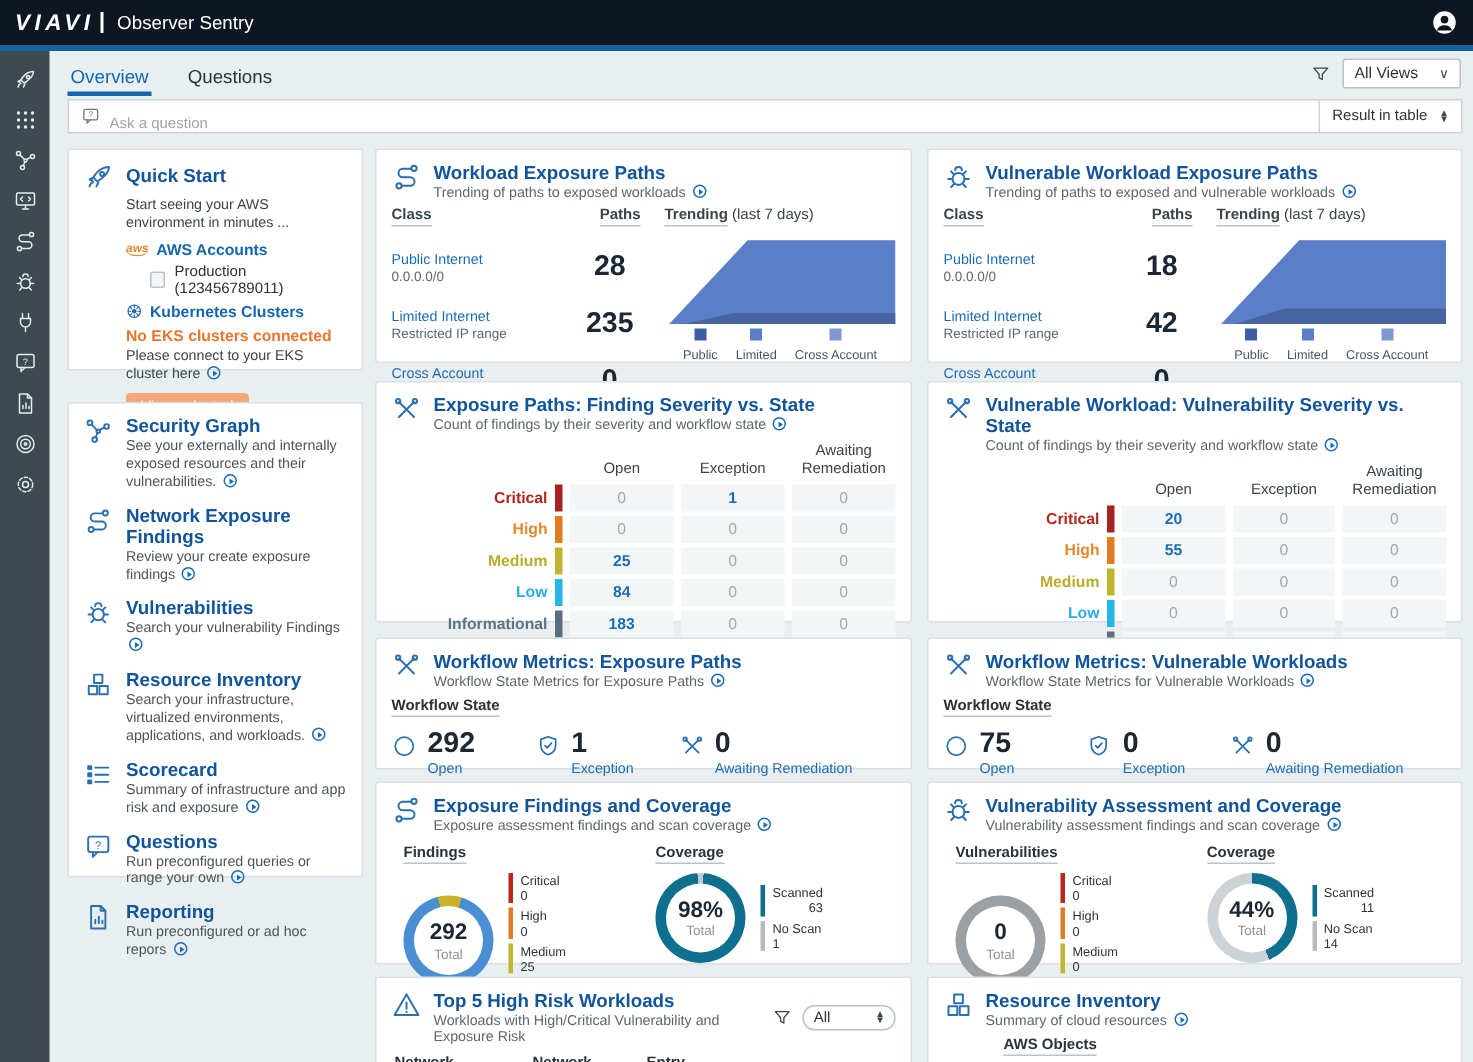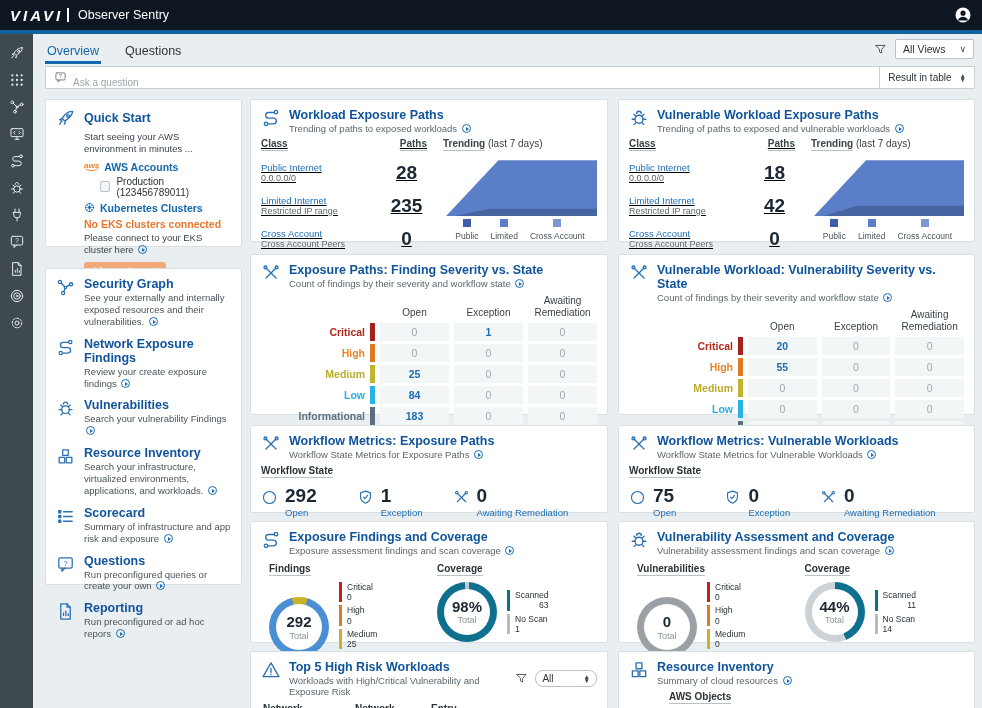--- a/index.html
+++ b/index.html
@@ -55,24 +55,24 @@
   .qs-btn { margin-left:28px; background:#f2a878; color:#fff; border:none; border-radius:3px; font-size:10px; padding:4px 10px; font-family:"Liberation Sans",sans-serif; cursor:pointer; }
 
   
   .nav-item { display:flex; gap:9px; margin-bottom:9px; }
   .nav-item .cicon { width:19px; height:19px; margin-top:1px; }
   .nav-title { color:#10549b; font-weight:bold; font-size:12.5px; cursor:pointer; }
   .nav-desc { font-size:9.5px; color:#4a545b; line-height:1.25; margin-top:1px; }
 
   
   .exp-body { display:flex; margin-top:4px; }
-  .exp-left { width:178px; flex:none;text-decoration:underline; }
+  .exp-left { width:178px; flex:none; }
   .exp-hdr { display:flex; font-size:10px; font-weight:bold; color:#39434a; }
   .exp-hdr .u { border-bottom:1px solid #b9c2c7; padding-bottom:1px; }
-  .exp-row { display:flex; margin-top:11px; }
+  .exp-row { display:flex; align-items:center; margin-top:16px; }
   .exp-lbl { width:118px; }
   .exp-lbl .l1 { color:#1b6cb5; font-size:9.5px; cursor:pointer; }
   .exp-lbl .l2 { color:#5c676d; font-size:9px; }
   .exp-val { width:55px; text-align:center; font-size:19px; font-weight:bold; color:#1b2733; }
   .exp-right { flex:1; padding-left:4px; display:flex; flex-direction:column; }
   .trend-hdr { font-size:10px; color:#39434a; }
   .trend-hdr b { border-bottom:1px solid #b9c2c7; padding-bottom:1px; }
   .areachart { width:100%; height:62px; margin-top:5px; }
   .chart-legend { display:flex; justify-content:center; gap:12px; margin-top:3px; }
   .cl-item { display:flex; align-items:center; gap:4px; font-size:8.5px; color:#4a545b;flex-direction:column; }
@@ -328,21 +328,21 @@
         </div>
     </div>
     <div class="nav-item">
       <svg class="cicon ic" viewBox="0 0 24 24">
           <rect x="3.5" y="3.5" width="17" height="13" rx="2"></rect>
           <path d="M7.5 16.5v4l4-4"></path>
           <text x="12" y="13.5" font-size="9.5" fill="currentColor" stroke="none" text-anchor="middle" font-family="Liberation Sans, sans-serif">?</text>
         </svg>
       <div>
           <div class="nav-title">Questions</div>
-          <div class="nav-desc"><span>Run preconfigured queries or create your own</span> <span class="play"></span></div>
+          <div class="nav-desc"><span>Run preconfigured queries or range your own</span> <span class="play"></span></div>
         </div>
     </div>
     <div class="nav-item">
       <svg class="cicon ic" viewBox="0 0 24 24">
           <path d="M6 2.5h8l4 4v15H6z"></path>
           <path d="M14 2.5v4h4M9.5 17v-3M12.5 17v-5.5M15.5 17v-2"></path>
         </svg>
       <div>
           <div class="nav-title">Reporting</div>
           <div class="nav-desc"><span>Run preconfigured or ad hoc repors</span> <span class="play"></span></div>

